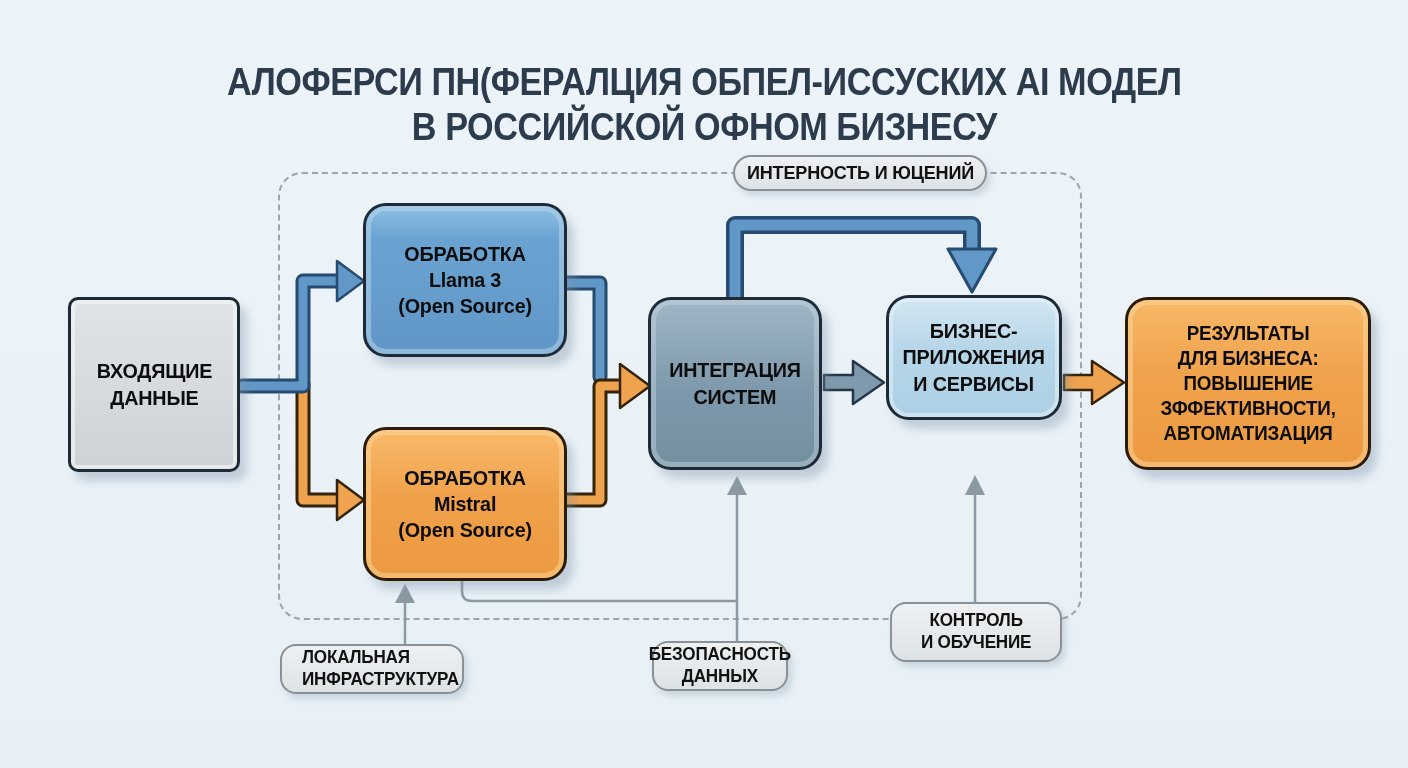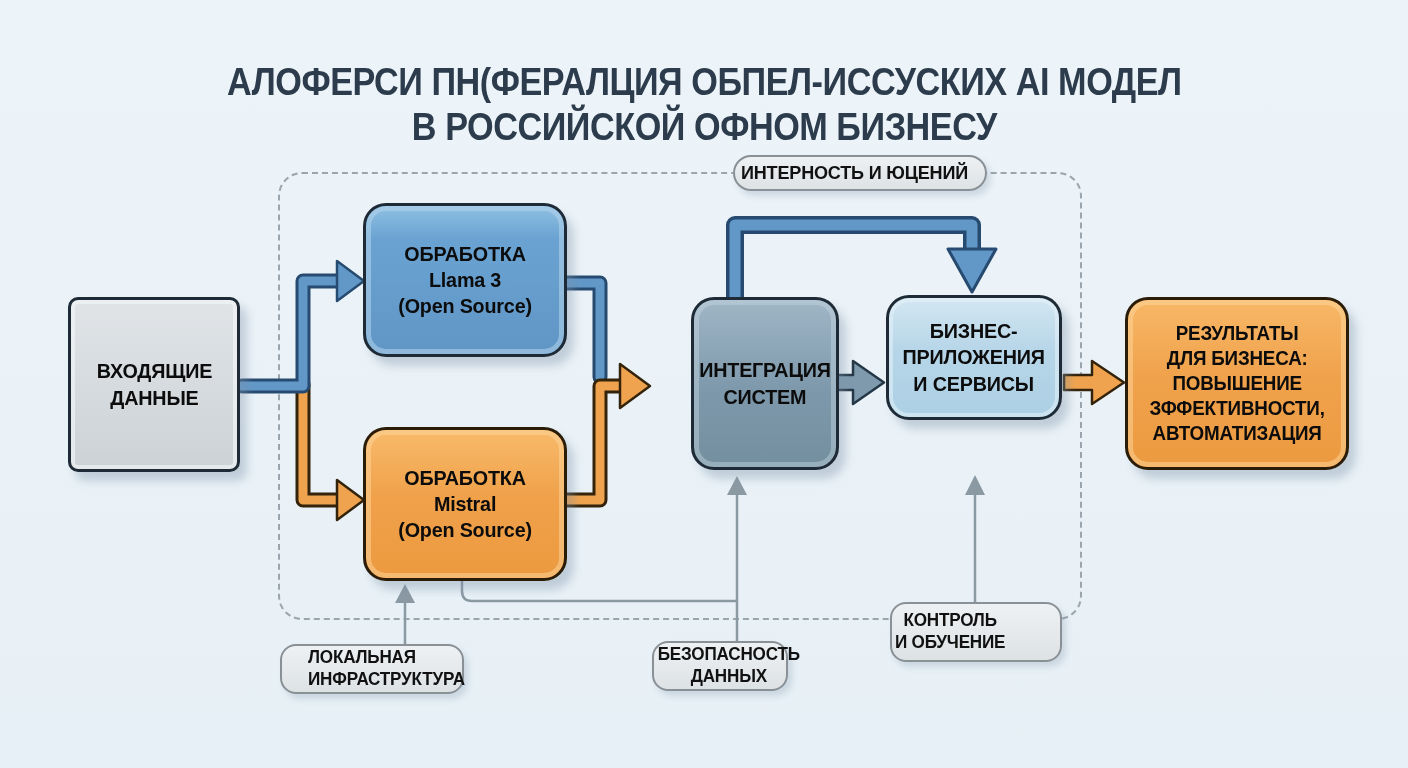--- a/index.html
+++ b/index.html
@@ -44,48 +44,48 @@
     background:linear-gradient(180deg,#e0e4e7 0%,#cdd2d6 100%);
     box-shadow:7px 9px 9px rgba(125,148,168,.38), inset 0 0 0 4px rgba(243,246,248,.65);
     border-radius:10px; }
   .node-llama { left:363px; top:203px; width:204px; height:154px;
     background:linear-gradient(180deg,#8fc0e2 0%,#6aa3d2 22%,#6096c5 100%);
     box-shadow:7px 9px 9px rgba(125,148,168,.38), inset 0 0 0 5px rgba(182,214,237,.55); }
   .node-mistral { left:363px; top:427px; width:204px; height:154px;
     border-color:#2a1c07;
     background:linear-gradient(180deg,#f8ba6a 0%,#f0a14a 45%,#ec9a40 100%);
     box-shadow:7px 9px 9px rgba(125,148,168,.38), inset 0 0 0 5px rgba(253,215,160,.5); }
-  .node-integration { left:648px; top:297px; width:148px; height:173px;
+  .node-integration { left:648px; top:297px; width:174px; height:173px;
     background:linear-gradient(180deg,#9fb6c6 0%,#7d98ab 55%,#74909f 100%);
-    box-shadow:7px 9px 9px rgba(125,148,168,.38), inset 0 0 0 5px rgba(205,219,229,.4);margin-left:43px; }
+    box-shadow:7px 9px 9px rgba(125,148,168,.38), inset 0 0 0 5px rgba(205,219,229,.4); }
   .node-business { left:886px; top:295px; width:176px; height:125px;
     background:linear-gradient(180deg,#d3e7f2 0%,#b6d5e8 45%,#add0e4 100%);
     box-shadow:7px 9px 9px rgba(125,148,168,.38), inset 0 0 0 4px rgba(230,243,250,.55); }
-  .node-results { left:1125px; top:297px; width:224px; height:173px;
+  .node-results { left:1125px; top:297px; width:246px; height:173px;
     border-color:#2a1c07;
     background:linear-gradient(180deg,#f8b867 0%,#f0a24c 45%,#ec9a40 100%);
     box-shadow:7px 9px 9px rgba(125,148,168,.38), inset 0 0 0 5px rgba(253,215,160,.5); }
   .fs21 { font-size:21px; }
   .fs20 { font-size:20px; }
 
   
   .pill {
-    position:absolute; display:flex; align-items:center; justify-content:flex-start;
+    position:absolute; display:flex; align-items:center; justify-content:center;
     background:linear-gradient(180deg,#eef1f3 0%,#dde2e5 100%);
     border:2px solid #8a9196; border-radius:16px;
     box-shadow:4px 5px 6px rgba(125,148,168,.28);
   }
   .pill-label {
     font-weight:700; color:#111; font-size:18px; line-height:1.22;
     white-space:pre-line; text-align:center; transform:scaleX(.95);
     letter-spacing:-0.2px;
   }
   .pill-boundary { left:733px; top:155px; width:254px; height:36px; border-radius:18px; }
   .pill-boundary .pill-label { font-size:19px; }
-  .pill-local { left:280px; top:644px; width:184px; height:50px; justify-content:flex-start; padding-left:26px; }
+  .pill-local { left:280px; top:644px; width:184px; height:50px; justify-content:flex-start; padding-left:20px; }
   .pill-local .pill-label { text-align:left; transform-origin:left center; }
   .pill-security { left:652px; top:641px; width:136px; height:50px; }
   .pill-control { left:890px; top:602px; width:172px; height:60px; }
 </style>
 </head>
 <body>
 
 <div class="canvas">
 
   <div class="title-wrap">

